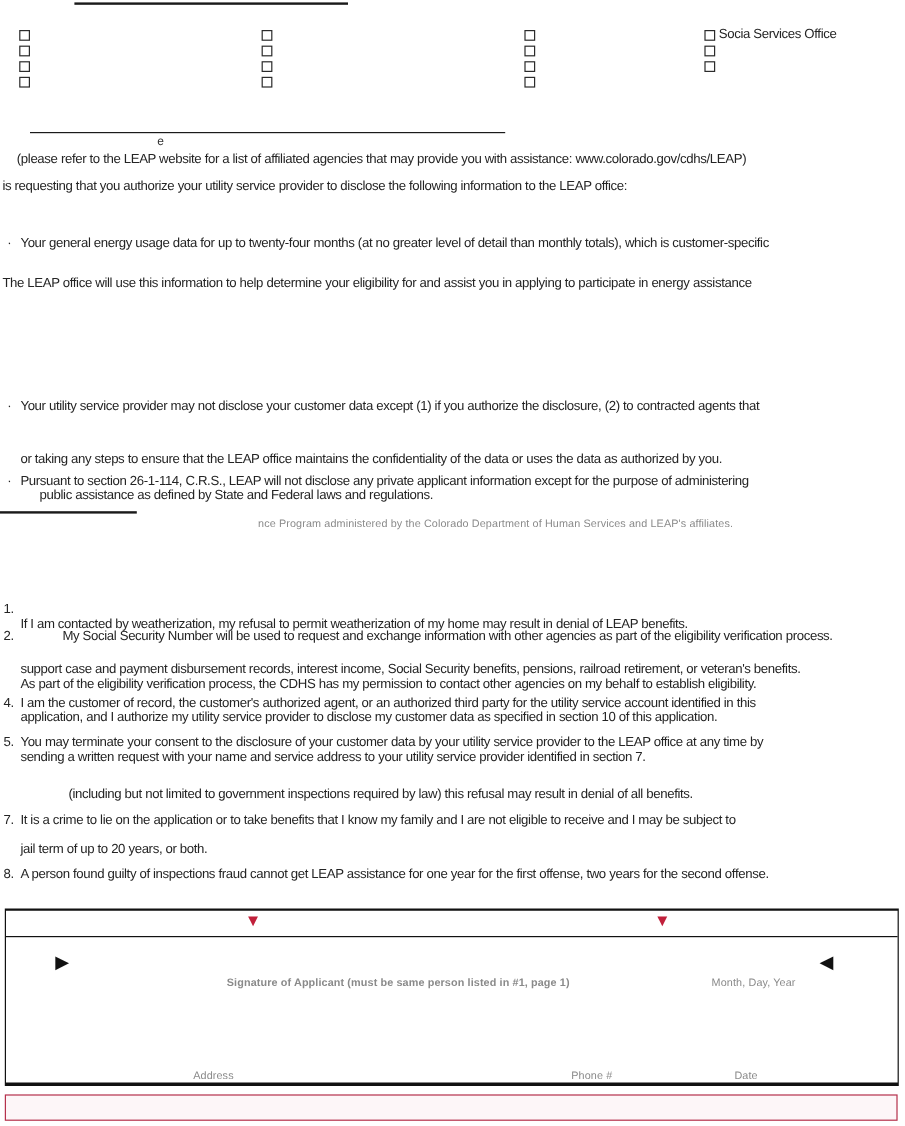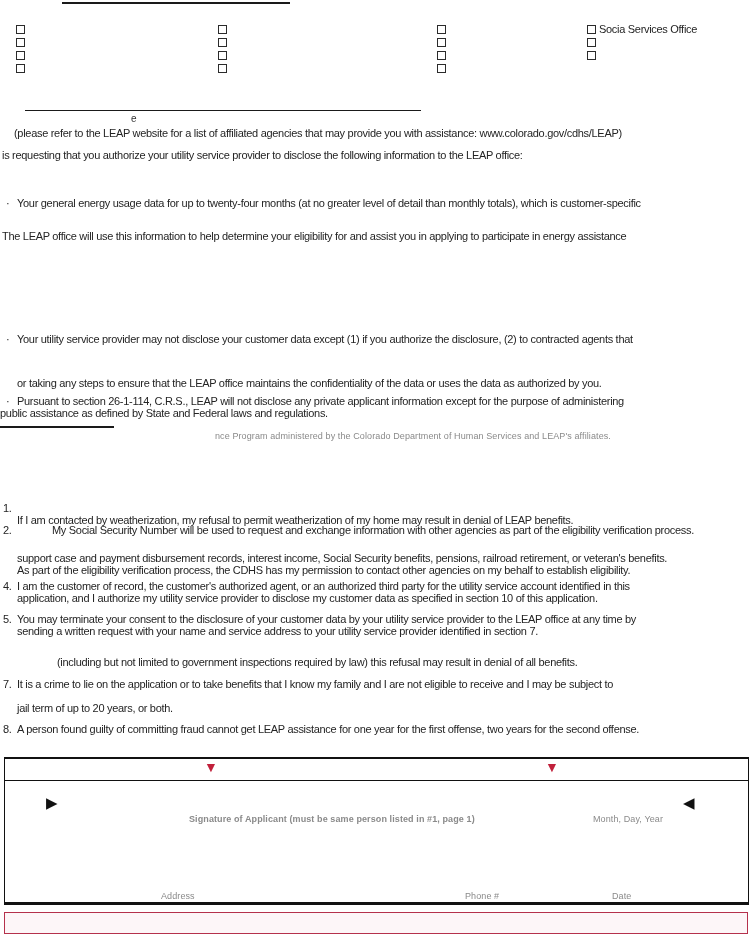--- a/index.html
+++ b/index.html
@@ -62,21 +62,21 @@
   <span class="bullet-dot" style="left:6px;top:197px;">·</span>
   <span class="tl" style="left:17px;top:197px;">Your general energy usage data for up to twenty-four months (at no greater level of detail than monthly totals), which is customer-specific</span>
   <span class="tl" style="left:2px;top:230px;">The LEAP office will use this information to help determine your eligibility for and assist you in applying to participate in energy assistance</span>
 
   <span class="bullet-dot" style="left:6px;top:333px;">·</span>
   <span class="tl" style="left:17px;top:333px;">Your utility service provider may not disclose your customer data except (1) if you authorize the disclosure, (2) to contracted agents that</span>
   <span class="tl" style="left:17px;top:377px;">or taking any steps to ensure that the LEAP office maintains the confidentiality of the data or uses the data as authorized by you.</span>
 
   <span class="bullet-dot" style="left:6px;top:395px;">·</span>
   <span class="tl" style="left:17px;top:395px;">Pursuant to section 26-1-114, C.R.S., LEAP will not disclose any private applicant information except for the purpose of administering</span>
-  <span class="tl" style="left:0;top:407px;">public assistance as defined by State and Federal laws and regulations.</span>
+  <span class="tl" style="left:33px;top:407px;">public assistance as defined by State and Federal laws and regulations.</span>
 
   <div class="hline" style="left:0px;top:426px;width:114px;height:1.5px;"></div>
   <span class="small-gray" style="left:215px;top:431px;">nce Program administered by the Colorado Department of Human Services and LEAP's affiliates.</span>
 
   <span class="num" style="left:3px;top:502px;">1.</span>
   <span class="tl" style="left:17px;top:502px;margin-top:12px;">If I am contacted by weatherization, my refusal to permit weatherization of my home may result in denial of LEAP benefits.</span>
 
   <span class="num" style="left:3px;top:524px;">2.</span>
   <span class="tl" style="left:17px;top:524px;margin-left:35px;">My Social Security Number will be used to request and exchange information with other agencies as part of the eligibility verification process.</span>
 
@@ -91,33 +91,33 @@
   <span class="tl" style="left:17px;top:613px;">You may terminate your consent to the disclosure of your customer data by your utility service provider to the LEAP office at any time by</span>
   <span class="tl" style="left:17px;top:625px;">sending a written request with your name and service address to your utility service provider identified in section 7.</span>
 
   <span class="tl" style="left:17px;top:656px;margin-left:40px;">(including but not limited to government inspections required by law) this refusal may result in denial of all benefits.</span>
 
   <span class="num" style="left:3px;top:678px;">7.</span>
   <span class="tl" style="left:17px;top:678px;">It is a crime to lie on the application or to take benefits that I know my family and I are not eligible to receive and I may be subject to</span>
   <span class="tl" style="left:17px;top:702px;">jail term of up to 20 years, or both.</span>
 
   <span class="num" style="left:3px;top:723px;">8.</span>
-  <span class="tl" style="left:17px;top:723px;">A person found guilty of committing fraud cannot get LEAP assistance for one year for the first offense, two years for the second offense.</span>
+  <span class="tl" style="left:17px;top:723px;">A person found guilty of inspections fraud cannot get LEAP assistance for one year for the first offense, two years for the second offense.</span>
 
   <div id="sig-box">
     <div id="marker-row">
       <span class="red-marker" style="left:199px;">▼</span>
       <span class="red-marker" style="left:540px;">▼</span>
     </div>
     <span class="black-arrow" style="left:41px;top:36px;">▶</span>
     <span class="black-arrow" style="left:678px;top:36px;">◀</span>
 
     <span class="small-gray" style="left:184px;top:55px;font-weight:bold;">Signature of Applicant (must be same person listed in #1, page 1)</span>
     <span class="small-gray" style="left:588px;top:55px;">Month, Day, Year</span>
 
     <span class="small-gray" style="left:156px;top:132px;">Address</span>
-    <span class="small-gray" style="left:448px;top:132px;padding-left:12px;">Phone #</span>
+    <span class="small-gray" style="left:459px;top:132px;padding-left:12px;">Phone #</span>
     <span class="small-gray" style="left:607px;top:132px;">Date</span>
   </div>
 
   <div id="alert-box"></div>
 
 </div>
 
 </body></html>

